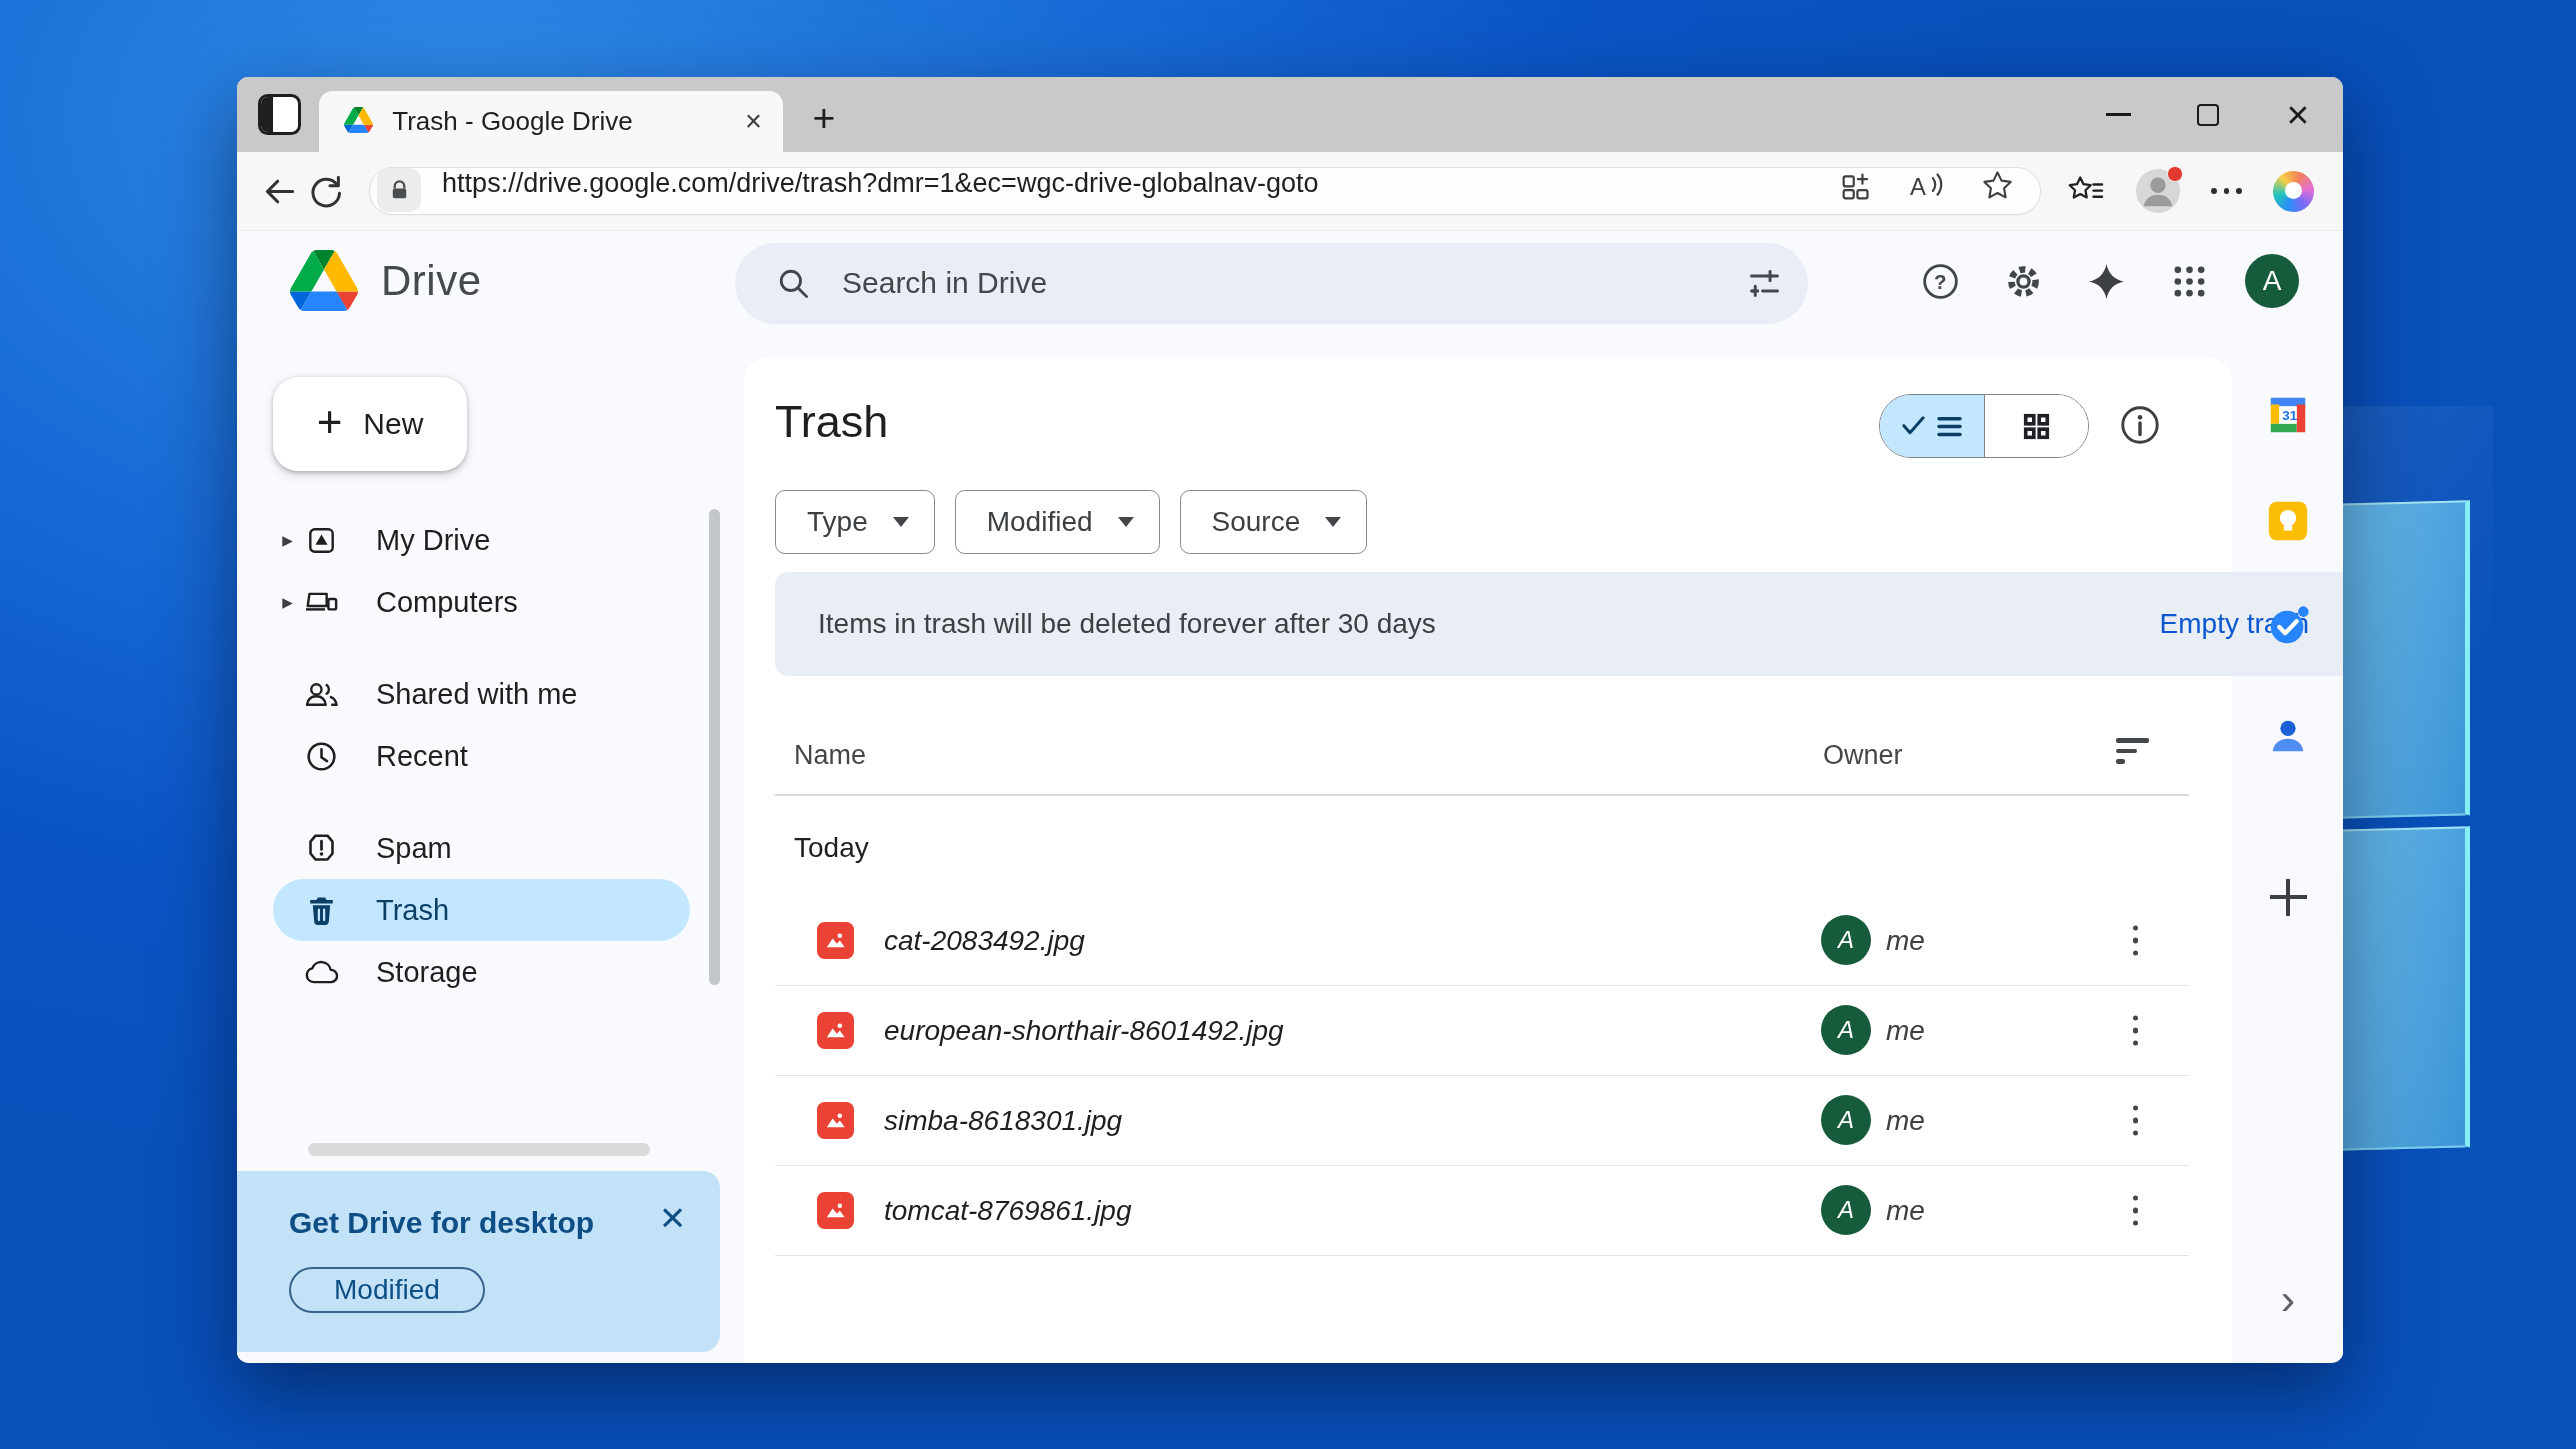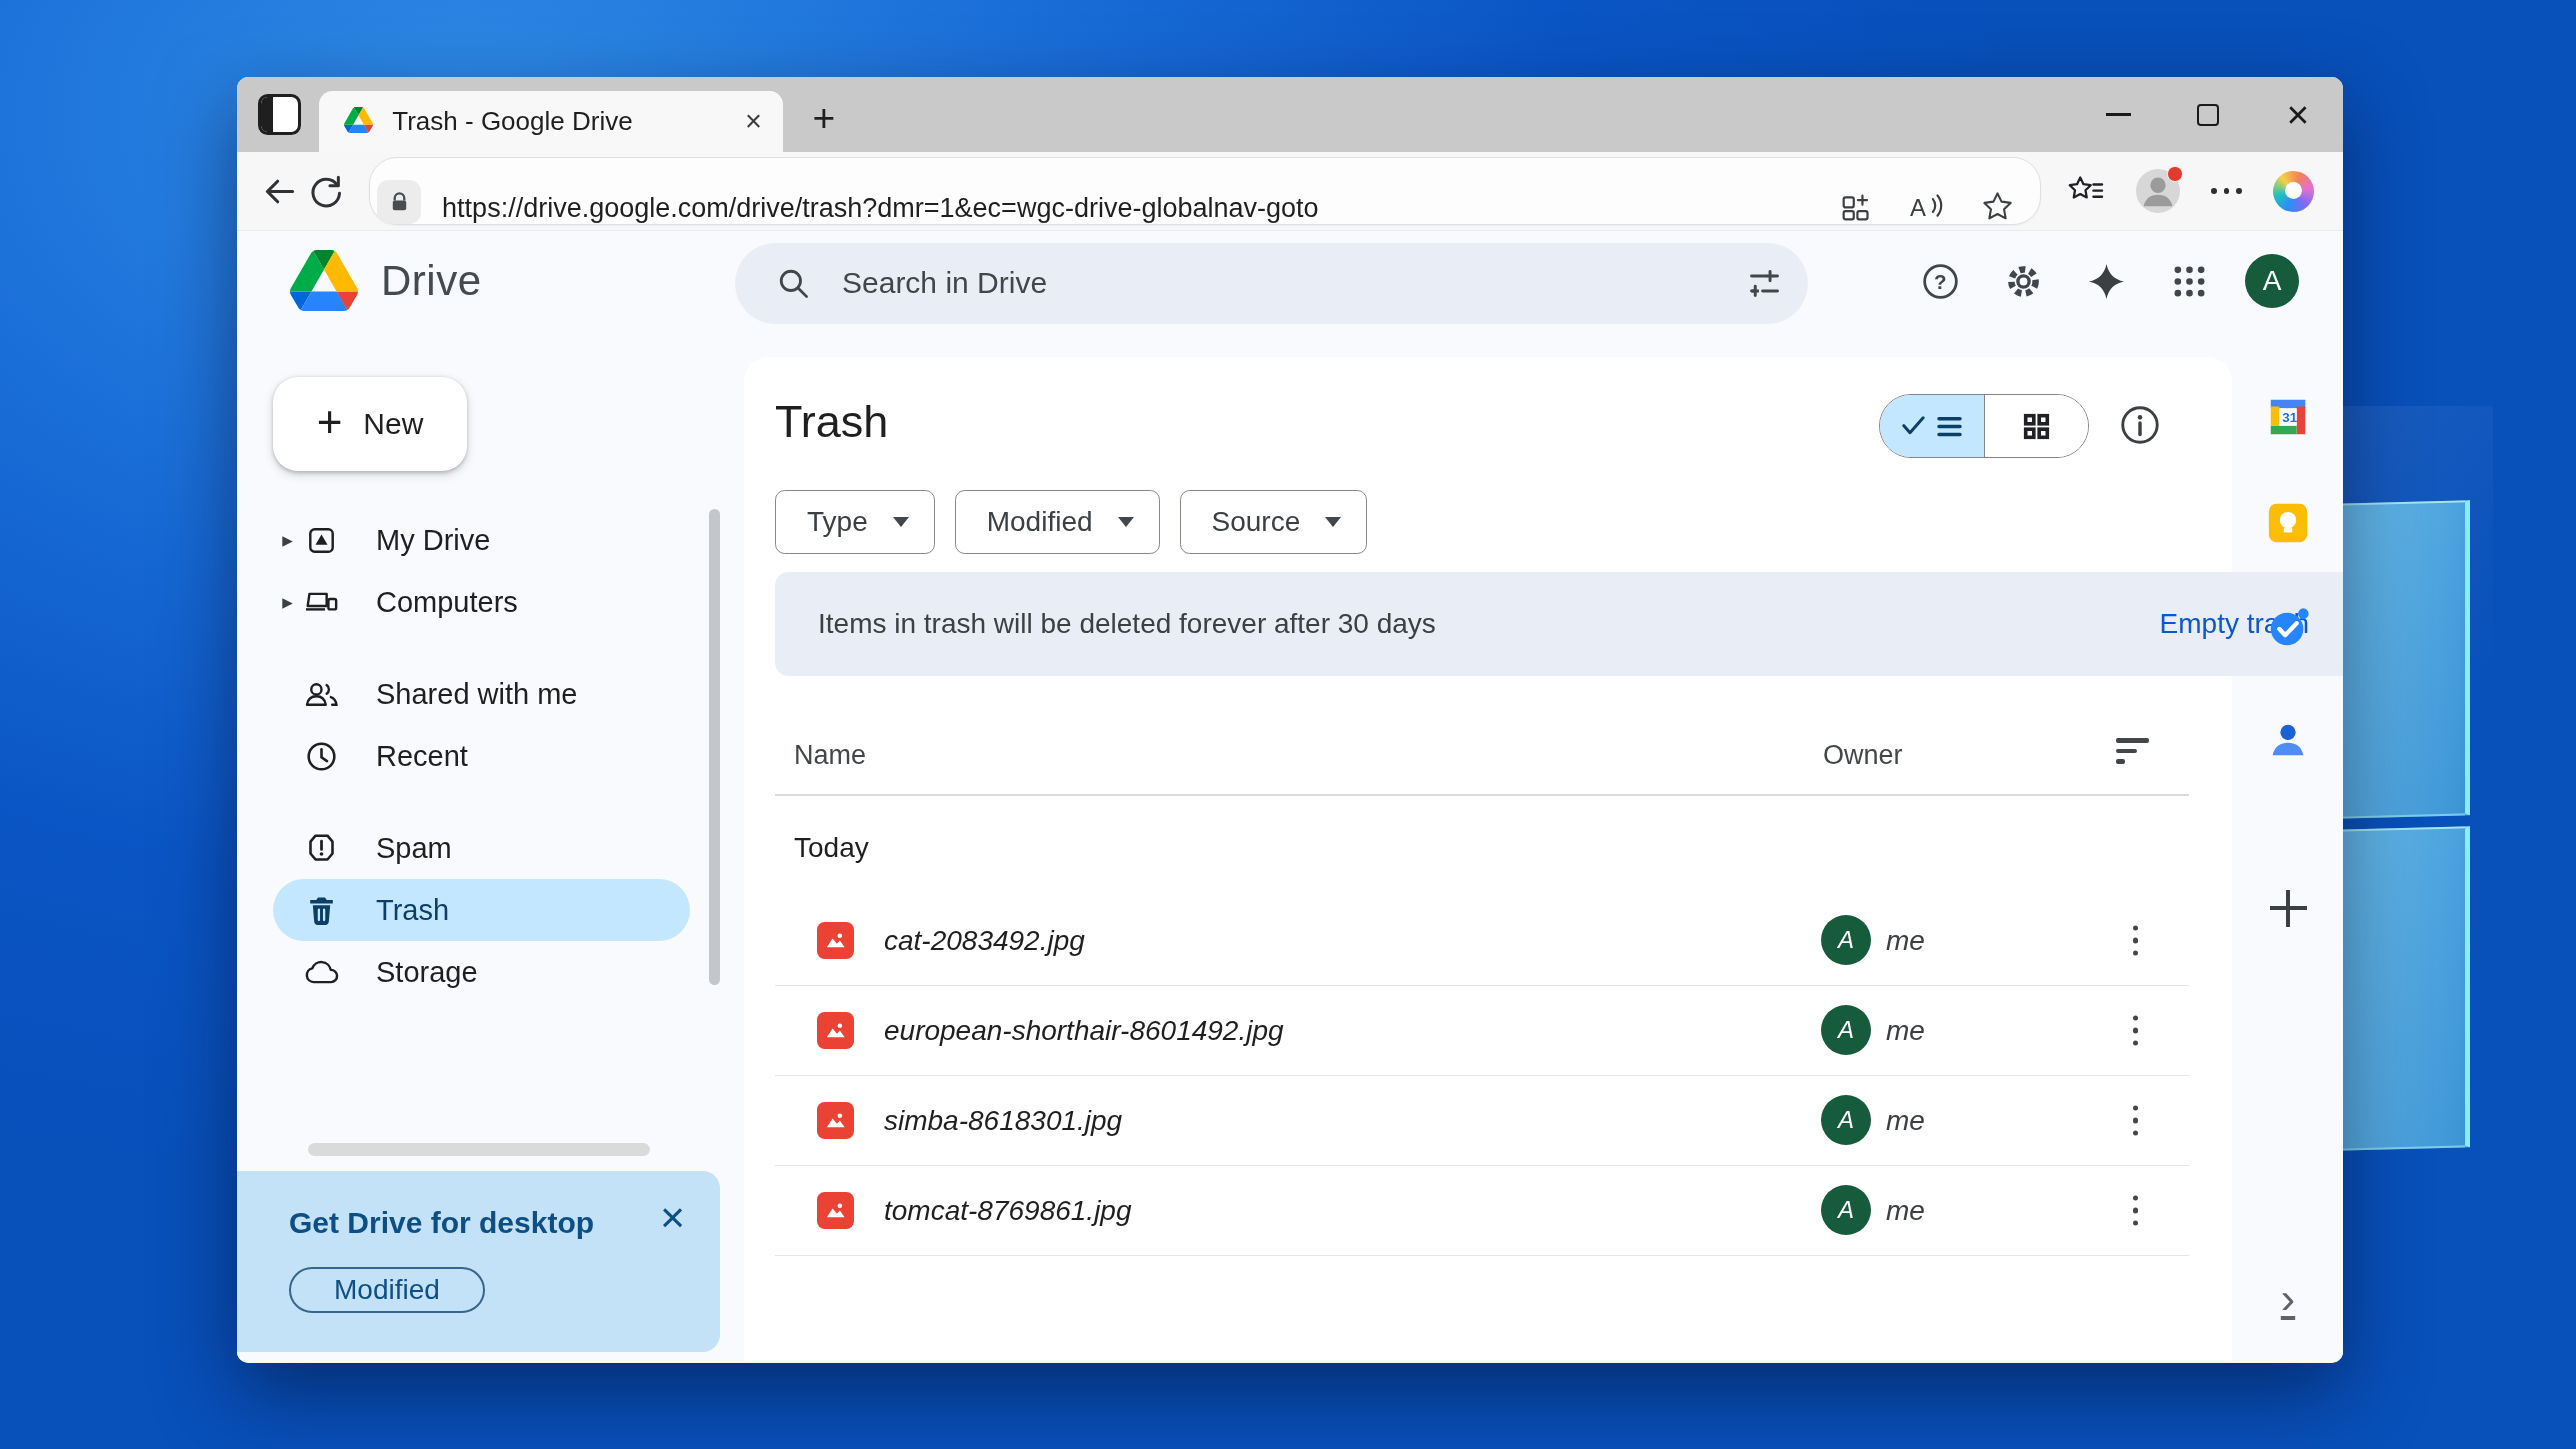--- a/index.html
+++ b/index.html
@@ -34,22 +34,22 @@
   .newtab{left:565px;top:19.3px;width:44px;height:44px;font-size:39px;font-weight:300;color:#1f1f1f;
     display:flex;align-items:center;justify-content:center;}
   .winctl{position:absolute;right:0;top:0;height:75px;display:flex;}
   .winbtn{width:90px;height:75px;display:flex;align-items:center;justify-content:center;}
   .glyph-min{width:25px;height:2.9px;background:#1a1a1a;}
   .glyph-max{width:22px;height:22px;border:2.9px solid #1a1a1a;border-radius:3.9px;}
   .glyph-close{font-size:39px;font-weight:300;color:#1a1a1a;line-height:1;}
   
   .toolbar{height:79px;background:#f7f7f7;display:flex;align-items:center;padding:0 29px 0 19.3px;border-bottom:1px solid #ebebeb;}
   .navbtn{width:46px;height:46px;display:flex;align-items:center;justify-content:center;flex:none;}
-  .urlpill{flex:1;height:68px;margin:0 9.7px 0 21px;background:#fdfdfd;border:1px solid #dcdfe3;border-radius:28px;
-    display:flex;align-items:flex-end;padding:0 25px 0 6.8px;box-shadow:0 1px 1.9px rgba(0,0,0,.04);}
+  .urlpill{flex:1;height:48px;margin:0 9.7px 0 21px;background:#fdfdfd;border:1px solid #dcdfe3;border-radius:28px;
+    display:flex;align-items:flex-start;padding:0 25px 0 6.8px;box-shadow:0 1px 1.9px rgba(0,0,0,.04);}
   .lockchip{width:44px;height:44px;border-radius:11.6px;background:#ececec;display:flex;align-items:center;justify-content:center;flex:none;}
   .urltext{margin-left:21px;font-size:27px;color:#1f1f1f;white-space:nowrap;}
   .pill-icons{margin-left:auto;display:flex;align-items:center;gap:35px;}
   .tb-right{display:flex;align-items:center;gap:31px;margin-left:15.5px;}
   .profile{position:relative;width:44px;height:44px;border-radius:50%;background:#d7d7d7;overflow:visible;flex:none;}
   .profile .dot{position:absolute;right:-2.9px;top:-2.9px;width:15.5px;height:15.5px;border-radius:50%;background:#e33a2f;border:1.9px solid #f7f7f7;}
   .hdots{display:flex;gap:6.8px;} .hdots i{width:5.8px;height:5.8px;border-radius:50%;background:#2f2f2f;}
   .copilot{width:41px;height:41px;border-radius:50%;
     background:conic-gradient(from 200deg,#2a8ff7,#22c4b8,#f7d046,#f2825c,#e46fd2,#7a6bf5,#2a8ff7);position:relative;}
   .copilot::after{content:"";position:absolute;left:11.6px;top:11.6px;width:17.4px;height:17.4px;border-radius:50%;background:#fff;}
@@ -116,21 +116,21 @@
   .row-ficon{left:42px;top:26px;width:37px;height:37px;border-radius:7.7px;background:var(--file-icon-red);
     display:flex;align-items:center;justify-content:center;}
   .row-name{left:109px;top:50%;transform:translateY(-50%);font-size:28px;font-weight:500;color:#1f1f1f;white-space:nowrap;}
   .row-avatar{left:1046px;top:19.3px;width:50px;height:50px;border-radius:50%;background:var(--avatar-green);
     color:#fff;display:flex;align-items:center;justify-content:center;font-size:24px;font-weight:500;}
   .row-owner{left:1111px;top:50%;transform:translateY(-50%);font-size:28px;color:#3c4043;}
   .row-dots{left:1341px;top:50%;transform:translateY(-50%);width:39px;display:flex;flex-direction:column;align-items:center;gap:6.8px;}
   .row-dots i{width:5.8px;height:5.8px;border-radius:50%;background:#44474a;}
   
   .rail{width:111px;position:relative;flex:none;}
-  .rail-btn{left:32px;width:48px;height:48px;display:flex;align-items:flex-end;justify-content:center;text-decoration:underline;}
+  .rail-btn{left:32px;width:48px;height:48px;display:flex;align-items:flex-start;justify-content:center;}
   .rail-plus{top:522px;} .rail-chevron{top:918px;font-size:43px;color:#5f6368;}
   .plus-glyph{position:relative;width:37px;height:37px;}
   .plus-glyph::before{content:"";position:absolute;left:0;top:16.4px;width:37px;height:3.9px;background:#3c4043;}
   .plus-glyph::after{content:"";position:absolute;left:16.4px;top:0;width:3.9px;height:37px;background:#3c4043;}
 </style>
 </head>
 <body>
 
 <div class="desktop">
   <div class="beam"></div>

